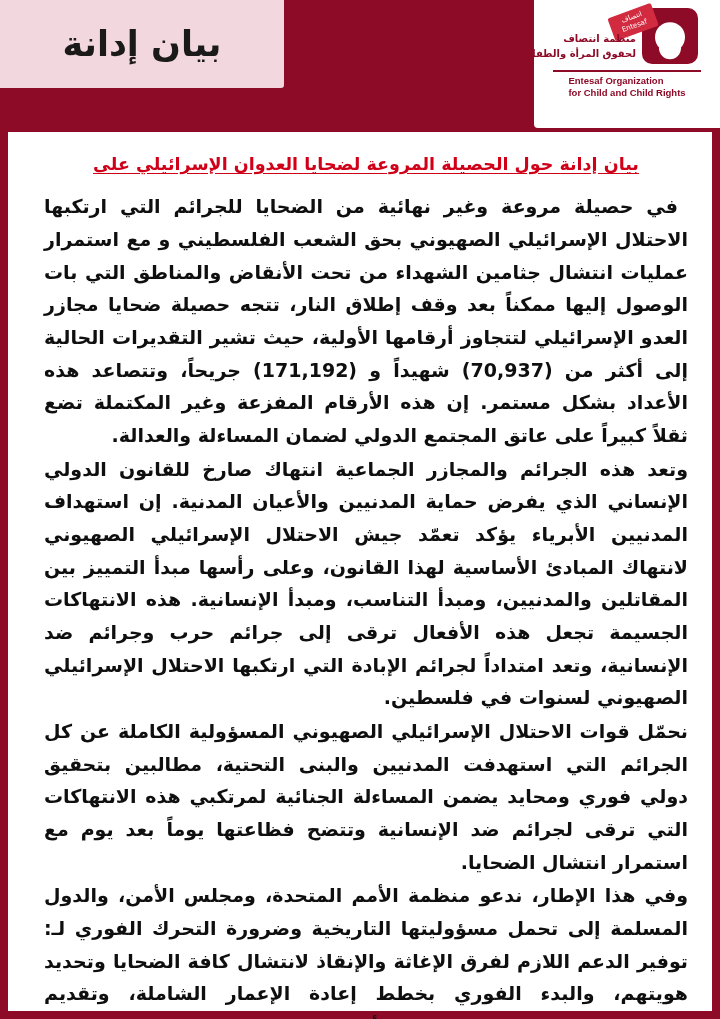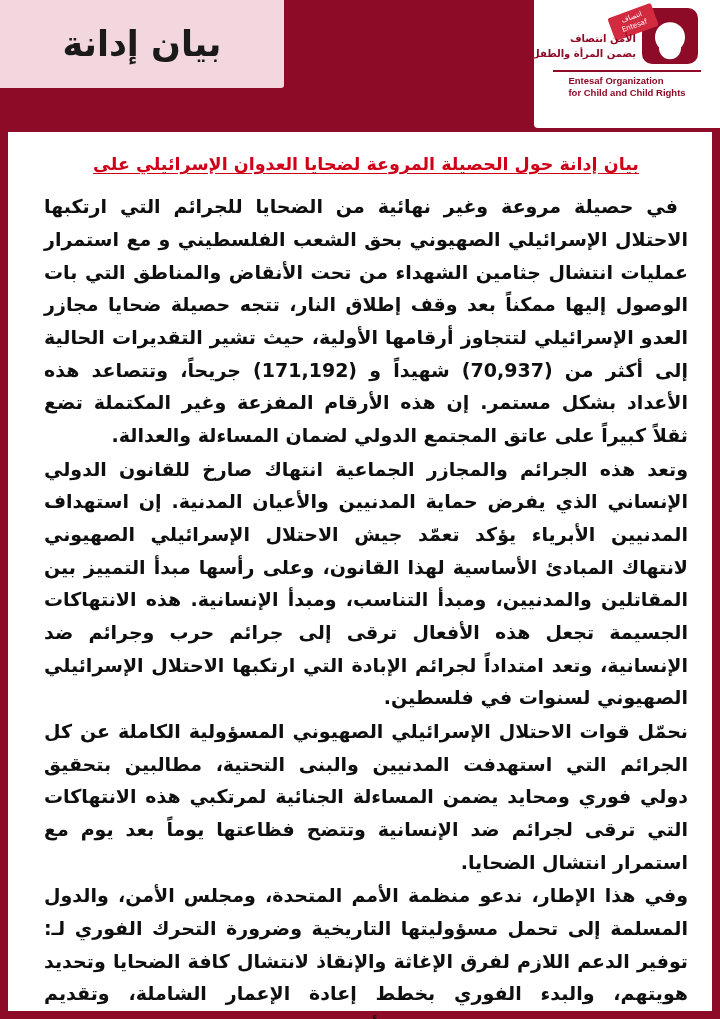--- a/index.html
+++ b/index.html
@@ -190,22 +190,22 @@
     <div class="logo-box">
       <div class="logo-mark">
         <div class="logo-badge">
           <div class="child"></div>
         </div>
         <div class="logo-ribbon">
           <div>انتصاف</div>
           <div>Entesaf</div>
         </div>
         <div class="logo-arabic">
-          <div>الأمن انتصاف</div>
-          <div>يضمن المرأة والطفل</div>
+          <div>منظمة انتصاف</div>
+          <div>لحقوق المرأة والطفل</div>
         </div>
       </div>
       <div class="logo-rule"></div>
       <div class="logo-en">
         <div>Entesaf Organization</div>
         <div>for Child and Child Rights</div>
       </div>
     </div>
 
   </div>

